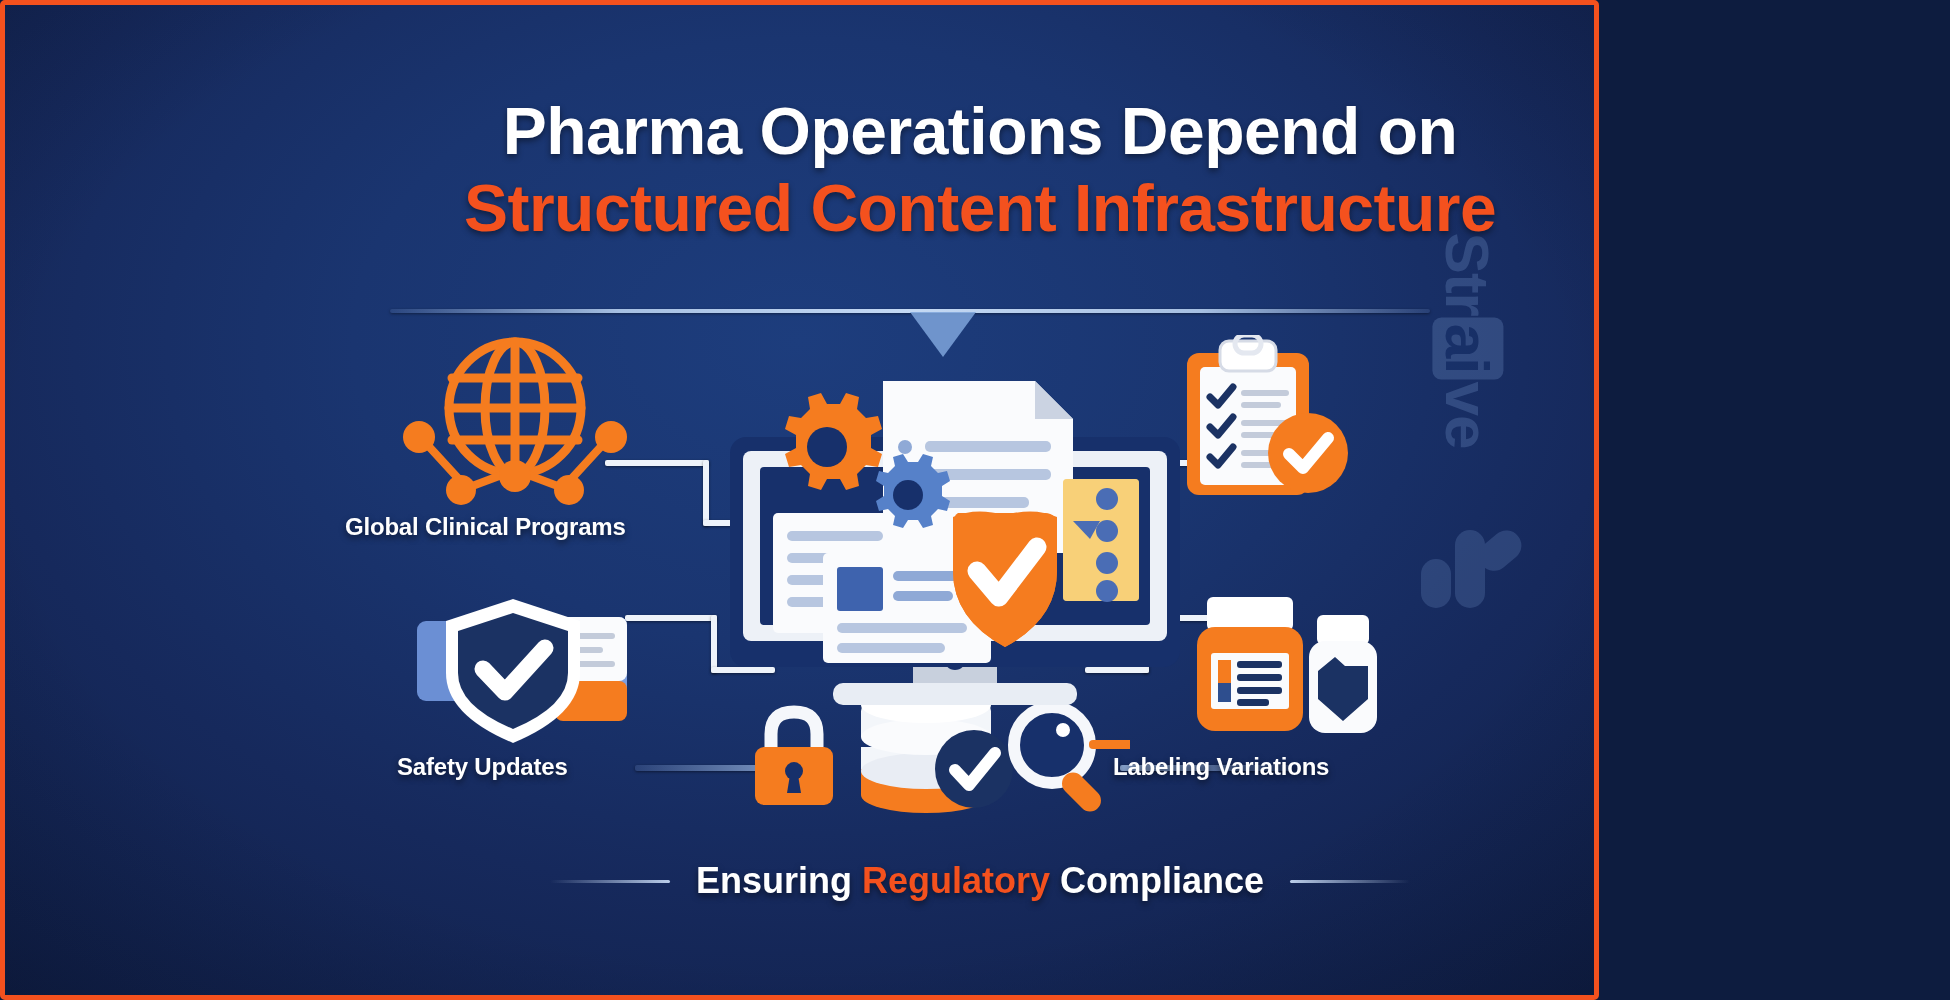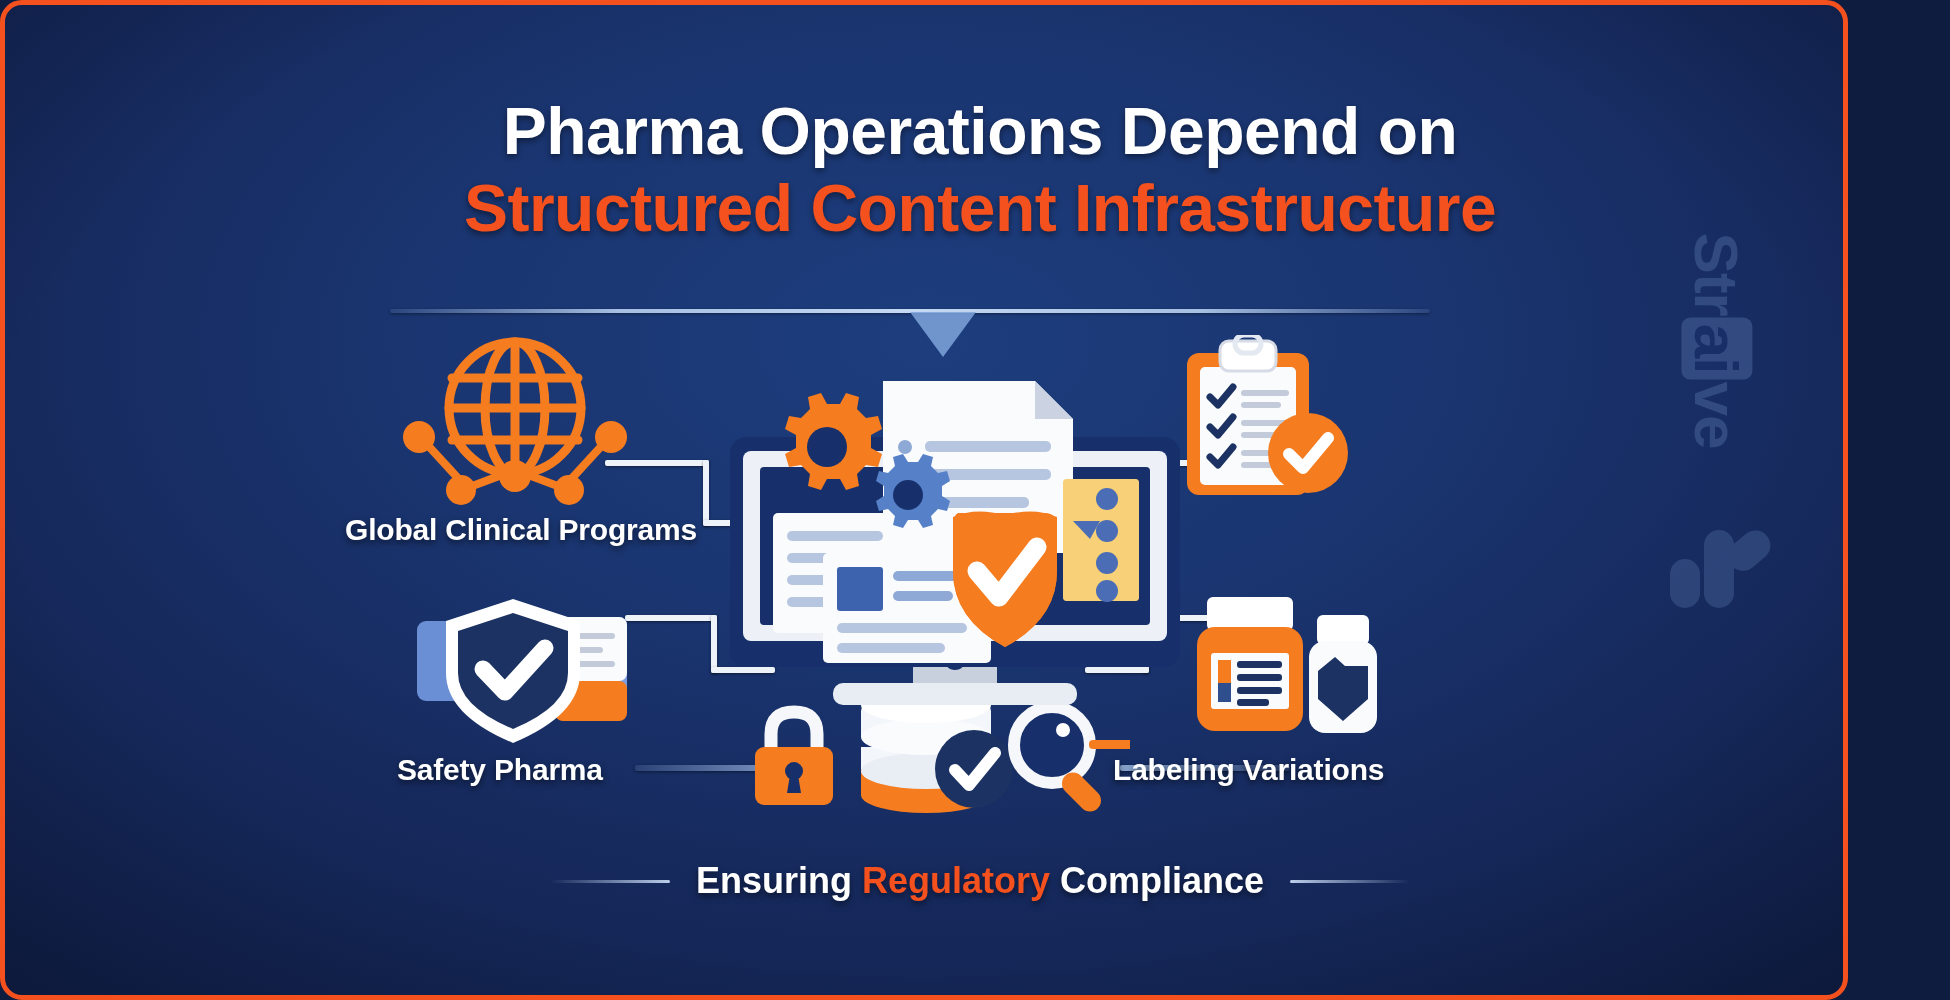--- a/index.html
+++ b/index.html
@@ -4,23 +4,23 @@
 <style>
   * { box-sizing: border-box; margin: 0; padding: 0; }
   html, body {
     width: 1950px; height: 1000px;
     background: #0d1c3f;
     font-family: "Liberation Sans", sans-serif;
     overflow: hidden;
   }
   .canvas {
     position: relative;
-    width: 1848px; height: 1000px;
+    width: 1599px; height: 1000px;
     border: 5px solid #F4511E;
-    border-radius: 22px;
+    border-radius: 5px;
     overflow: hidden;
     background:
       radial-gradient(ellipse 78% 85% at 50% 34%, #1d3d7d 0%, #1a3570 36%, #16295c 66%, #101f47 100%);
   }
   .canvas::after{
     content:""; position:absolute; inset:0; pointer-events:none;
     background: radial-gradient(ellipse 95% 100% at 50% 45%, rgba(0,0,0,0) 52%, rgba(4,10,28,.55) 100%);
   }
 
   
@@ -42,21 +42,21 @@
     border-top:45px solid rgba(126,164,219,.85); }
 
   
   .conn { position:absolute; z-index:3; }
   .conn .h, .conn .v { position:absolute; background:#eef3fa; border-radius:2px;
       box-shadow:0 1px 3px rgba(0,0,0,.45);}
   .conn .h { height:6px; } .conn .v { width:6px; }
 
   
   .node-label { position:absolute; z-index:7; color:#ffffff; font-weight:700;
-      font-size:30px; letter-spacing:-0.2px; white-space:nowrap;
+      font-size:24px; letter-spacing:-0.2px; white-space:nowrap;
       text-shadow:0 3px 6px rgba(0,0,0,.55); }
 
   
   .icon-box { position:absolute; z-index:5; }
 
   
   .tag-wrap { position:absolute; top:855px; left:0; width:1950px; z-index:7;
       display:flex; align-items:center; justify-content:center; gap:26px;}
   .tag-line { width:120px; height:3px; border-radius:2px;
       background: linear-gradient(to right, rgba(190,212,245,0), rgba(205,224,250,.9)); }
@@ -180,21 +180,21 @@
       <g fill="#C3CBDA">
         <rect x="162" y="40" width="48" height="6" rx="3"></rect>
         <rect x="162" y="54" width="36" height="6" rx="3"></rect>
         <rect x="162" y="68" width="48" height="6" rx="3"></rect>
       </g>
       <path d="M108 6 L175 28 L175 80 Q175 122 108 150 Q41 122 41 80 L41 28 Z" fill="#FFFFFF"></path>
       <path d="M108 20 L163 38 L163 80 Q163 113 108 136 Q53 113 53 80 L53 38 Z" fill="#1B3263"></path>
       <polyline points="78,76 100,99 140,55" fill="none" stroke="#FFFFFF" stroke-width="17" stroke-linecap="round" stroke-linejoin="round"></polyline>
     </svg>
   </div>
-  <div class="node-label" style="left:392px; top:748px;">Safety Pharma</div>
+  <div class="node-label" style="left:392px; top:748px;">Safety Updates</div>
 
   <div class="icon-box" style="left:1180px; top:590px; width:210px; height:160px;">
     <svg width="210" height="160" viewBox="0 0 210 160">
       <rect x="22" y="2" width="86" height="34" rx="6" fill="#FFFFFF"></rect>
       <rect x="12" y="32" width="106" height="104" rx="18" fill="#F57C1F"></rect>
       <rect x="26" y="58" width="78" height="56" rx="3" fill="#FAFBFD"></rect>
       <rect x="33" y="65" width="13" height="42" fill="#F57C1F"></rect>
       <rect x="33" y="88" width="13" height="19" fill="#2E4E8E"></rect>
       <g fill="#1B3263">
         <rect x="52" y="66" width="45" height="7" rx="3"></rect>

